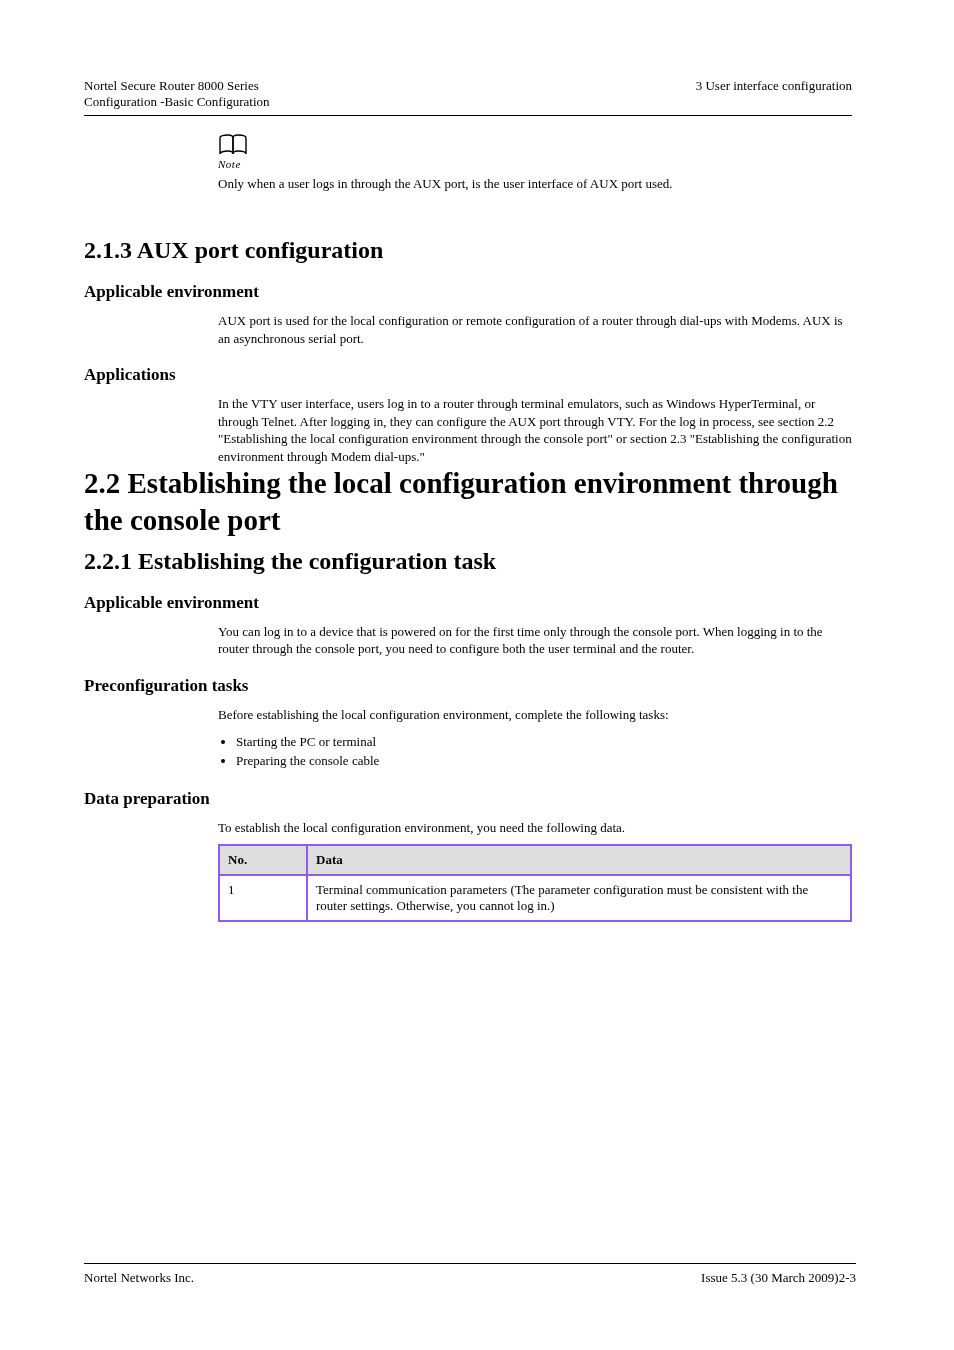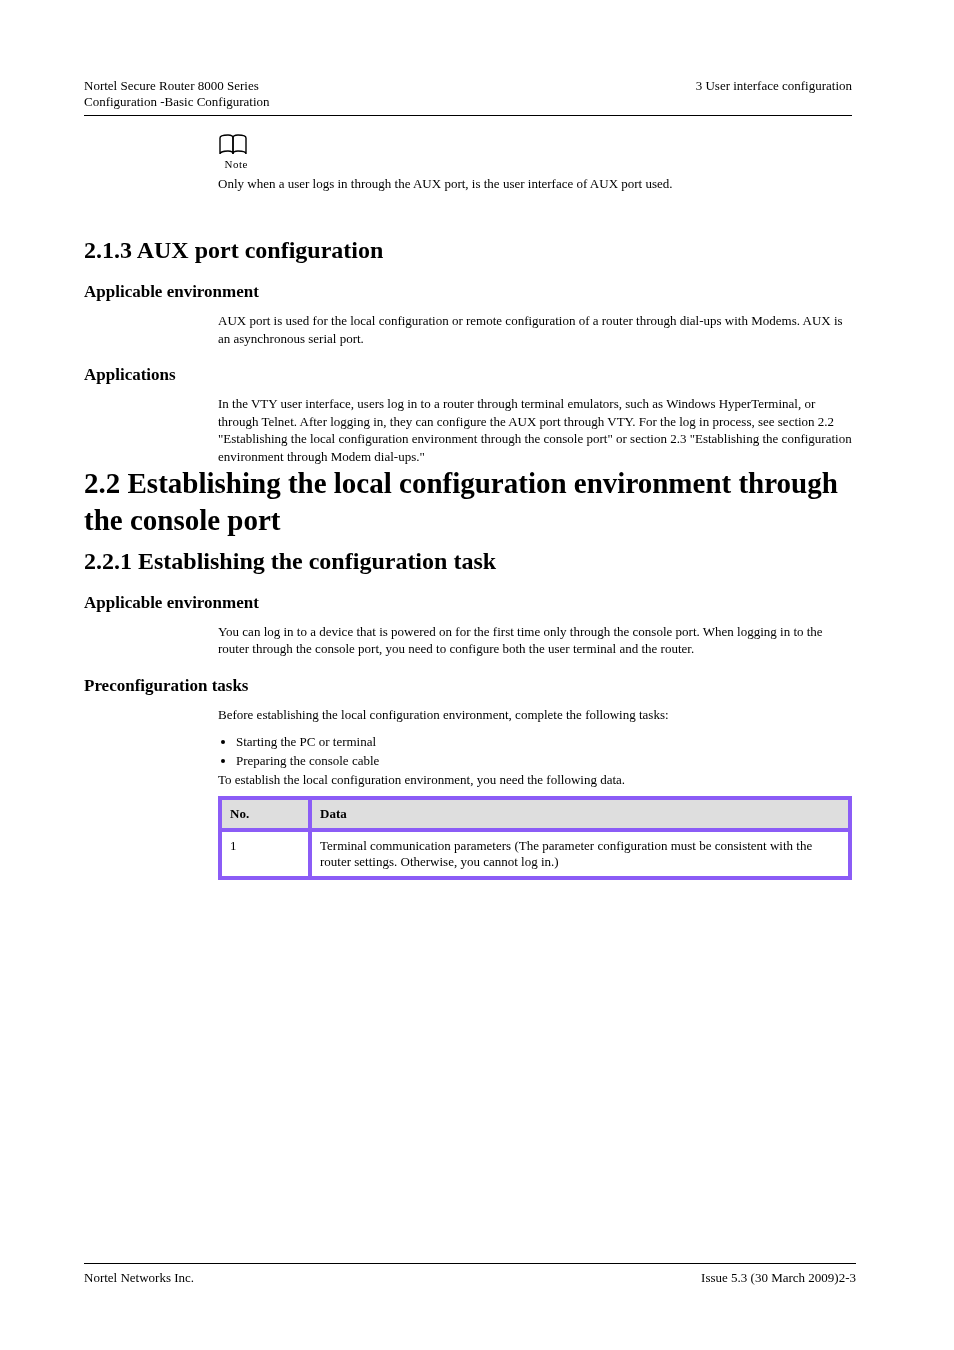--- a/index.html
+++ b/index.html
@@ -43,22 +43,23 @@
   }
   .note-icon {
     display: inline-block;
     vertical-align: top;
   }
   .note-icon svg { display: block; }
   .note-label {
     font-size: 11px;
     letter-spacing: 0.5px;
     margin-top: 2px;
-    text-align: right;
+    text-align: left;
     width: 30px;
+    font-style: italic;
   }
   .note-text {
     font-size: 13px;
     margin-top: 6px;
     line-height: 1.3;
   }
   .h3 {
     font-weight: bold;
     font-size: 24px;
     margin-top: 44px;
@@ -88,21 +89,21 @@
     font-size: 13px;
     line-height: 1.5;
   }
   table.data-table {
     border-collapse: collapse;
     width: 100%;
     margin-top: 8px;
     font-size: 13px;
   }
   table.data-table th, table.data-table td {
-    border: 4px solid #8b5cf6;
+    border: 2px solid #8b5cf6;
     padding: 6px 8px;
     text-align: left;
     vertical-align: top;
   }
   table.data-table th {
     background: #dedede;
     font-weight: bold;
   }
   .col-no { width: 70px; }
   .footer {
@@ -174,20 +175,21 @@
 
     <div class="h4">Preconfiguration tasks</div>
     <div class="indent-block body-text">Before establishing the local configuration environment, complete the following tasks:</div>
     <div class="indent-block">
       <ul class="bullets">
         <li>Starting the PC or terminal</li>
         <li>Preparing the console cable</li>
       </ul>
     </div>
 
+    <div class="h4">Data preparation</div>
     <div class="indent-block body-text">To establish the local configuration environment, you need the following data.</div>
 
     <div class="indent-block">
       <table class="data-table">
         <thead>
           <tr>
             <th class="col-no">No.</th>
             <th>Data</th>
           </tr>
         </thead>

